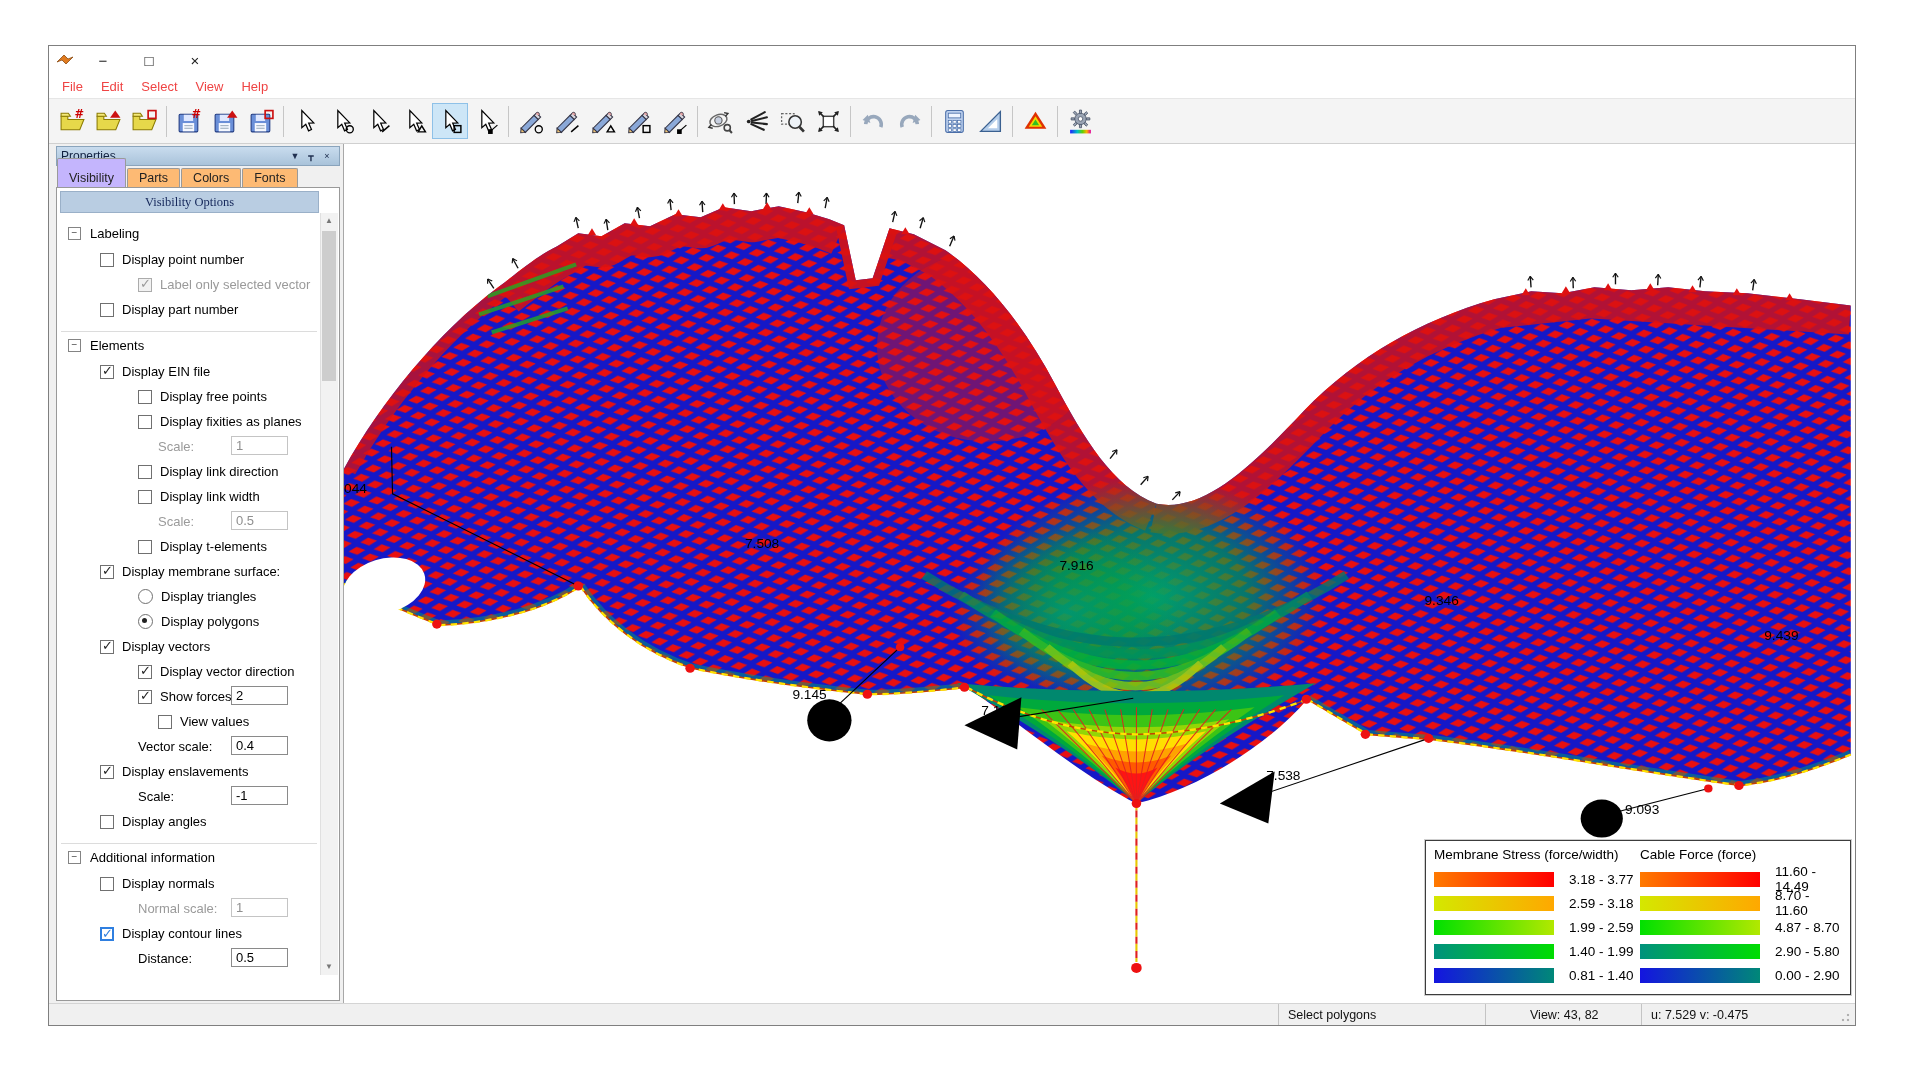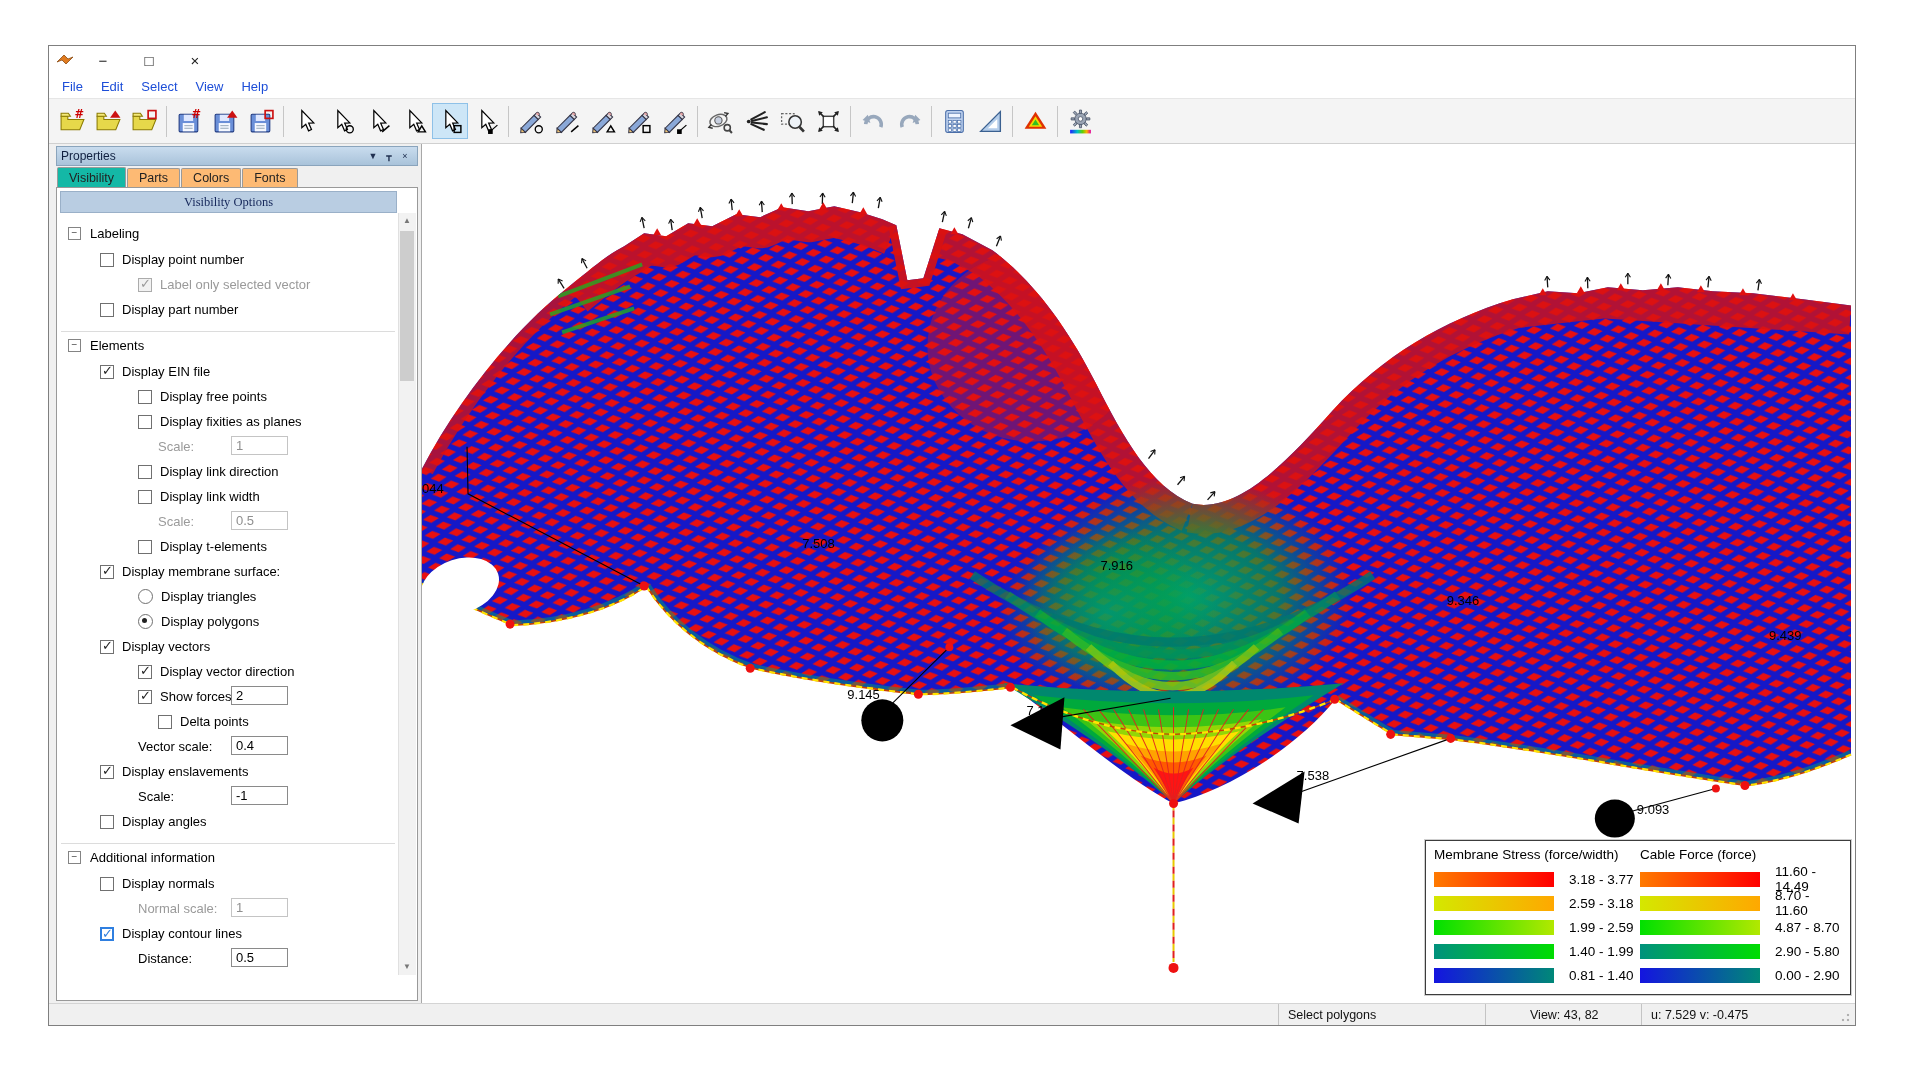--- a/index.html
+++ b/index.html
@@ -7,37 +7,37 @@
   .window{position:absolute;left:48px;top:45px;width:1808px;height:981px;border:1px solid #7f7f7f;background:#f0f0f0;box-sizing:border-box;display:flex;flex-direction:column;}
 
   
   .titlebar{height:28px;background:#fff;display:flex;align-items:center;padding-left:7px;flex:none;}
   .appicon{width:18px;height:16px;margin-right:6px;flex:none;}
   .title-text{font-size:12.5px;color:#000;white-space:nowrap;overflow:hidden;flex:1;}
   .wctrl{width:46px;height:28px;display:flex;align-items:center;justify-content:center;font-size:15px;color:#222;flex:none;}
 
   
   .menubar{height:24px;background:#fff;border-bottom:1px solid #e6e6e6;display:flex;align-items:center;padding-left:4px;flex:none;}
-  .mitem{font-size:13px;padding:0 9px;color:#1d4ed8;text-align:right;}
+  .mitem{font-size:13px;padding:0 9px;color:#ef4444;text-align:right;}
 
   
   .toolbar{height:44px;background:#f4f4f4;border-bottom:1px solid #d0d0d0;display:flex;align-items:center;padding-left:5px;flex:none;}
   .tbtn{width:36px;height:36px;display:flex;align-items:center;justify-content:center;border:1px solid transparent;box-sizing:border-box;}
   .tbtn.active{background:#cde6f7;border-color:#8ec1e8;}
   .tsep{width:1px;height:31px;background:#c6c6c6;margin:0 4px;flex:none;}
 
   
   .main{flex:1;display:flex;min-height:0;}
-  .sidebar{width:372px;flex:none;display:flex;flex-direction:column;padding:2px 3px 2px 7px;box-sizing:border-box;}
+  .sidebar{width:294px;flex:none;display:flex;flex-direction:column;padding:2px 3px 2px 7px;box-sizing:border-box;}
   .panel-titlebar{height:18px;background:linear-gradient(#c9dcee,#a9c3da);border:1px solid #8aa4bc;display:flex;align-items:center;padding:0 4px;font-size:12px;color:#102040;flex:none;}
   .panel-titlebar .pt-label{flex:1;}
   .pt-btn{width:16px;text-align:center;font-size:9px;color:#203050;}
   .tabs{height:21px;display:flex;align-items:flex-end;padding-left:1px;flex:none;}
   .tab{font-size:12.5px;padding:2px 11px 2px 11px;border:1px solid #9a9a9a;border-bottom:none;background:#fdba74;color:#222;margin-right:1px;border-radius:2px 2px 0 0;}
-  .tab.active{background:#14b8a6;position:relative;top:0px;padding-top:3px;}
+  .tab.active{background:#c4b5fd;position:relative;top:0px;padding-top:12px;}
   .panel-body{flex:1;background:#fff;border:1px solid #999;min-height:0;display:flex;flex-direction:column;position:relative;}
   .vis-header{margin:3px 20px 0 3px;height:20px;line-height:20px;background:#b9cde2;border:1px solid #9ab0c8;color:#15275a;text-align:center;font-size:12.5px;flex:none;font-family:Liberation Serif, serif;}
   .rows{flex:1;overflow:hidden;padding:7px 22px 0 4px;position:relative;}
   .hr{border-top:1px solid #dcdcdc;margin-top:9px;}
   .row{height:25px;display:flex;align-items:center;font-size:13px;color:#000;position:relative;}
   .row.section{height:27px;}
   .minusbox{width:11px;height:11px;border:1px solid #848484;background:#fff;margin:0 9px 0 7px;font-size:10px;line-height:9px;text-align:center;color:#444;flex:none;}
   .ind1{padding-left:39px;}.ind2{padding-left:77px;}.ind3{padding-left:97px;}
   .cb{width:14px;height:14px;border:1px solid #707070;background:#fff;margin-right:8px;position:relative;flex:none;box-sizing:border-box;}
   .cb.checked::after{content:"✓";position:absolute;left:1px;top:-3px;font-size:13px;color:#222;}
@@ -496,21 +496,21 @@
               <span class="cb checked"></span>
               <span>Display vector direction</span>
             </div>
             <div class="row ind2">
               <span class="cb checked"></span>
               <span>Show forces ≥</span>
               <input class="tinput" value="2" style="">
             </div>
             <div class="row ind3">
               <span class="cb"></span>
-              <span>Delta points</span>
+              <span>View values</span>
             </div>
             <div class="row ind2">
               <span>Vector scale:</span>
               <input class="tinput" value="0.4" style="">
             </div>
             <div class="row ind1">
               <span class="cb checked"></span>
               <span>Display enslavements</span>
             </div>
             <div class="row ind2">

